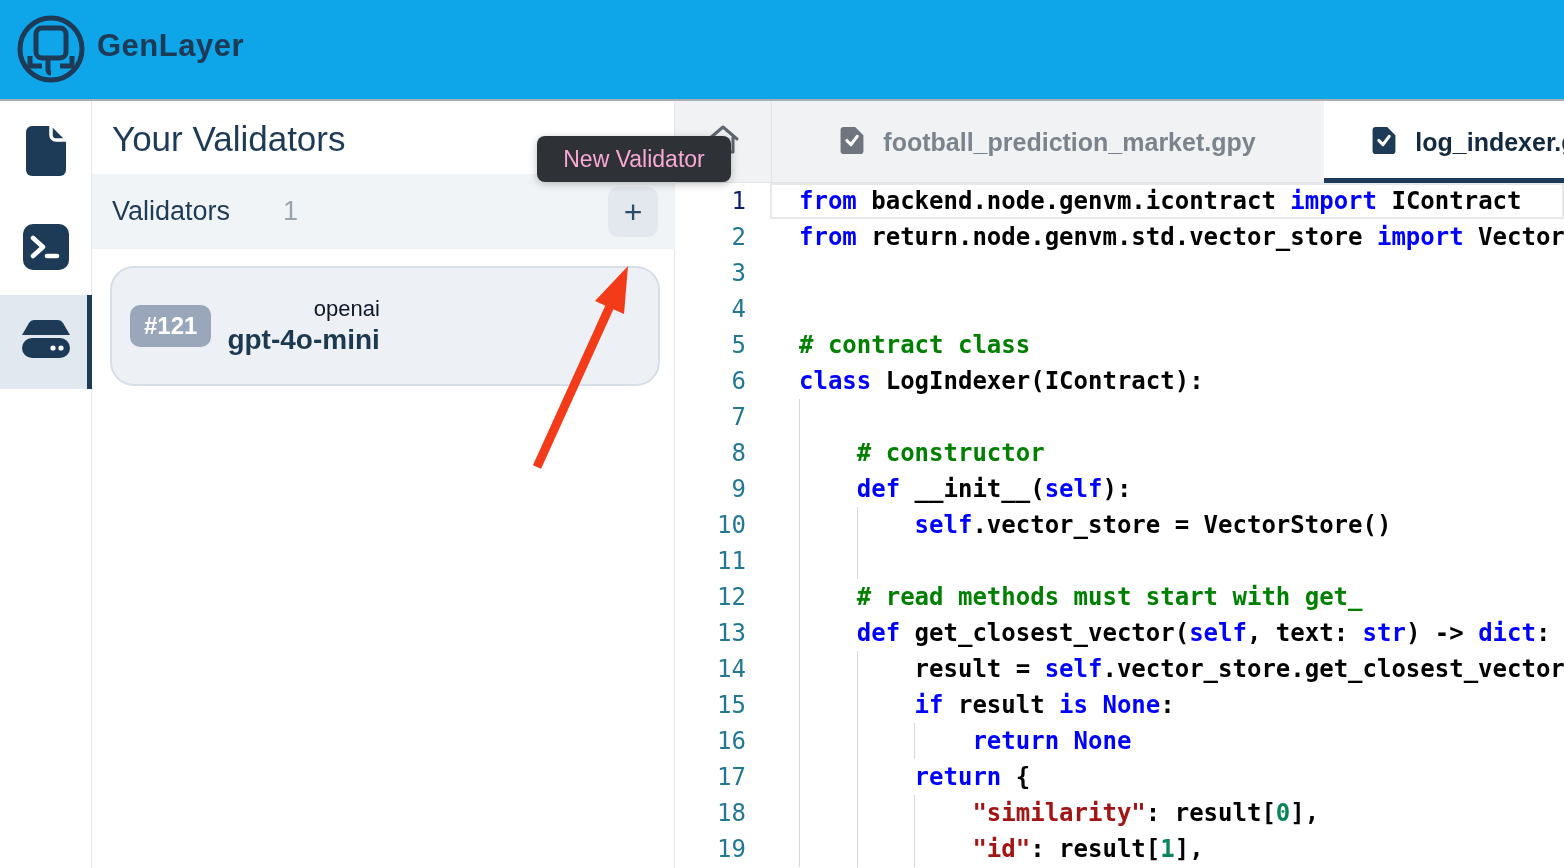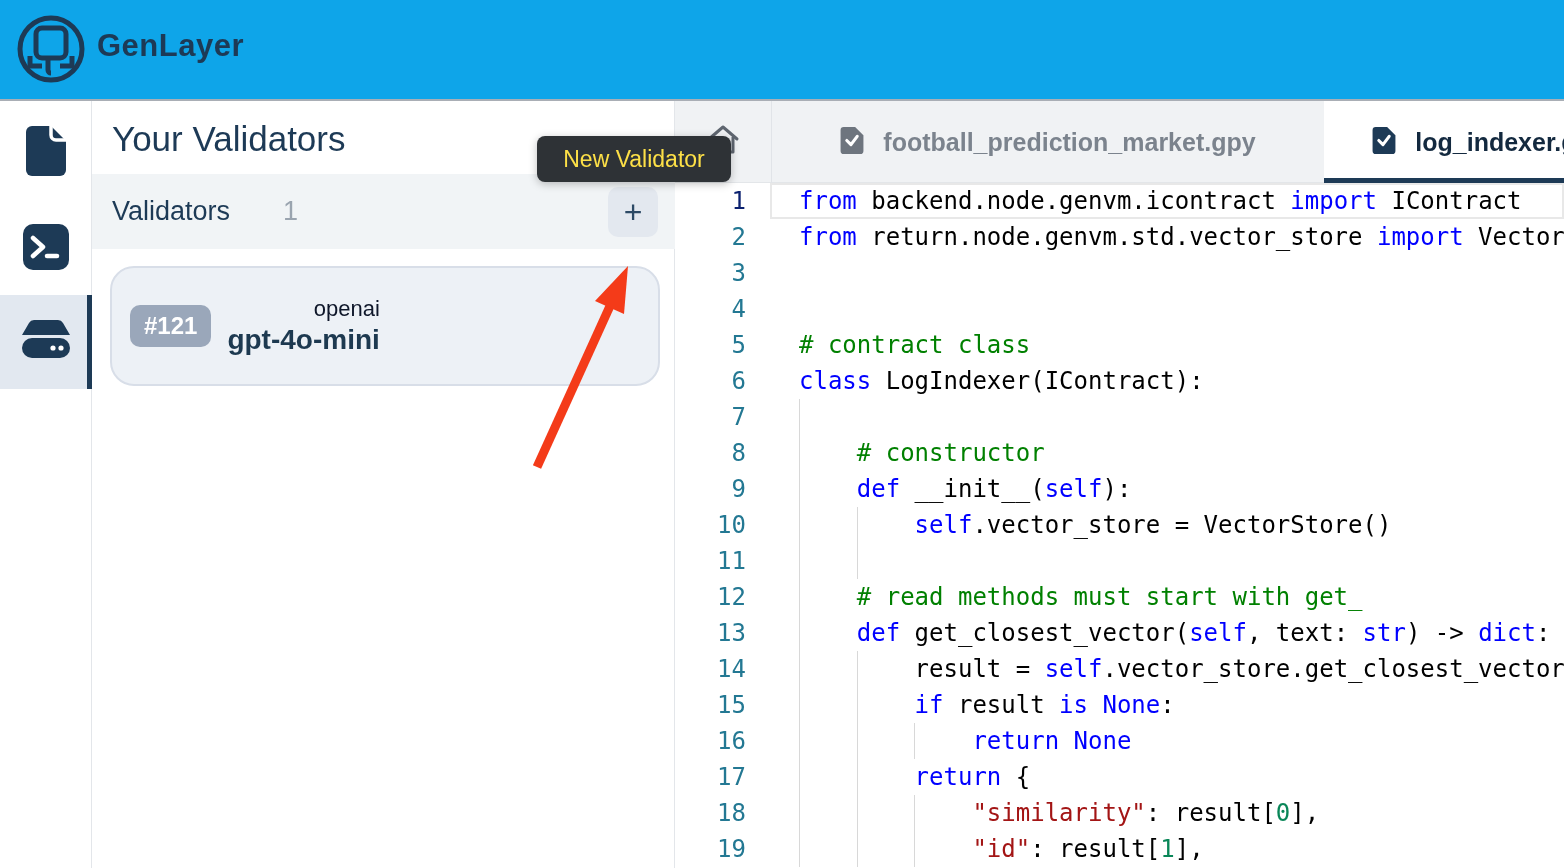--- a/index.html
+++ b/index.html
@@ -36,21 +36,21 @@
   .validator-card { position:absolute; left:18px; top:165px; width:550px; height:120px;
     background:#edf1f6; border:2px solid #d8dee8; border-radius:24px;
     display:flex; align-items:center; padding-left:18px; cursor:pointer; }
   .validator-badge { background:#9aa7ba; color:#fff; font-size:24px; font-weight:700;
     border-radius:10px; padding:7px 14px; }
   .validator-meta { margin-left:16px; display:flex; flex-direction:column; }
   .validator-provider { font-size:22px; font-weight:500; color:#0f172a;text-align:right; }
   .validator-model { font-size:28px; font-weight:700; color:#1d3950; margin-top:2px; }
   
   .tooltip { position:absolute; left:537px; top:136px; width:194px; height:46px;
-    background:#2e3236; color:#fde047; border-radius:8px; display:flex; align-items:center;
+    background:#2e3236; color:#f9a8d4; border-radius:8px; display:flex; align-items:center;
     justify-content:center; font-size:23px; z-index:30; box-shadow:0 2px 8px rgba(0,0,0,.25); }
   .arrow-overlay { position:absolute; left:0; top:0; width:1564px; height:868px;
     pointer-events:none; z-index:25; }
   
   .editor { position:absolute; left:675px; top:101px; width:889px; height:767px; background:#fff; }
   .tabbar { position:absolute; left:0; top:0; width:889px; height:82px;
     background:#f0f2f4; border-bottom:1px solid #e3e6e9; }
   .home-zone { position:absolute; left:0; top:0; width:97px; height:82px;
     border-right:1px solid #e1e4e8; display:flex; align-items:center; justify-content:center; cursor:pointer; }
   .tab { position:absolute; top:0; height:82px; display:flex; align-items:center;
@@ -61,21 +61,21 @@
   .tab-2 .tab-label { font-size:25px; font-weight:700; color:#13293f; white-space:nowrap; }
   .tab-2::after { content:""; position:absolute; left:0; bottom:0; width:100%; height:5px; background:#1d3a56; }
   
   .code-area { position:absolute; left:0; top:82px; width:889px; height:685px;
     background:#fff; font-family:"DejaVu Sans Mono", monospace; font-size:24px; }
   .code-row { position:relative; height:36px; }
   .gutter { position:absolute; left:0; top:0; width:95px; height:36px; line-height:36px;
     text-align:right; padding-right:24px; color:#237893; }
   .gutter.active { color:#0b216f; }
   .code-content { position:absolute; left:124px; top:0; height:36px; line-height:36px;
-    white-space:pre; color:#000; }
+    white-space:pre; color:#000;font-weight:bold; }
   .active-line-box { position:absolute; left:95px; right:0; top:0; height:36px;
     border:2px solid #e8e8e8; }
   .indent-guide { position:absolute; top:0; width:1px; height:36px; background:#d8d8d8; }
   .tok-k { color:#0000ff; }
   .tok-p { color:#000000; }
   .tok-c { color:#008000;margin-top:12px; }
   .tok-s { color:#a31515; }
   .tok-n { color:#098658; }
 </style>
 </head>

